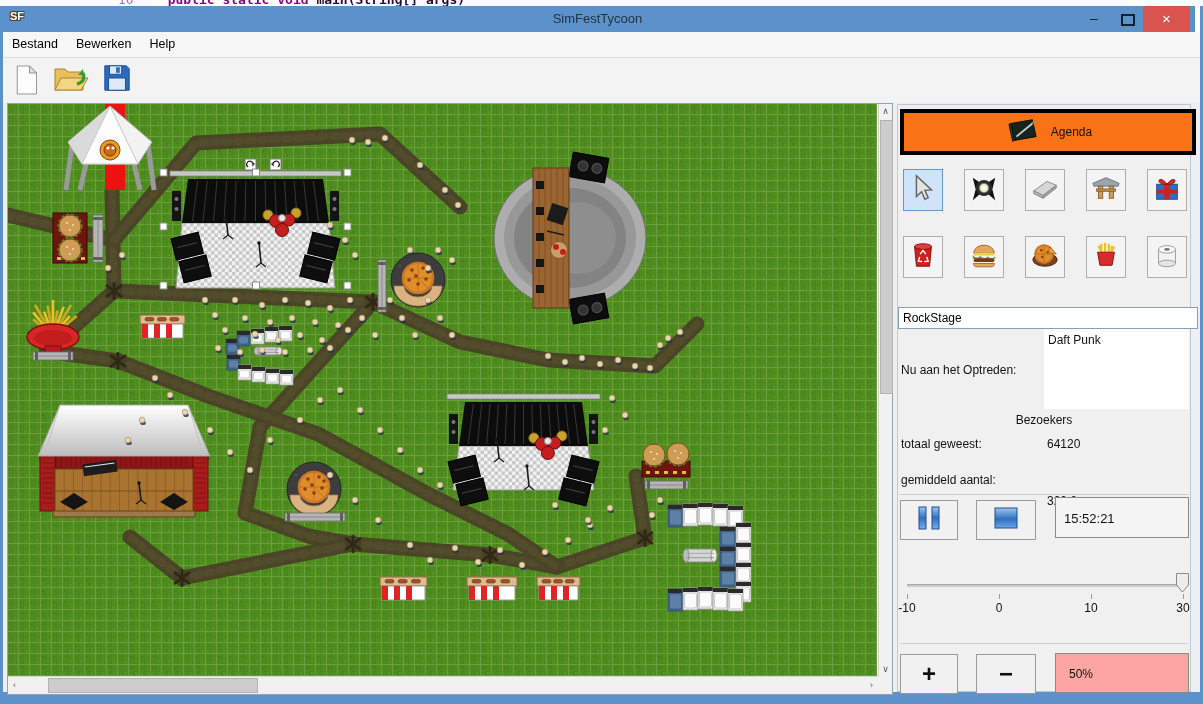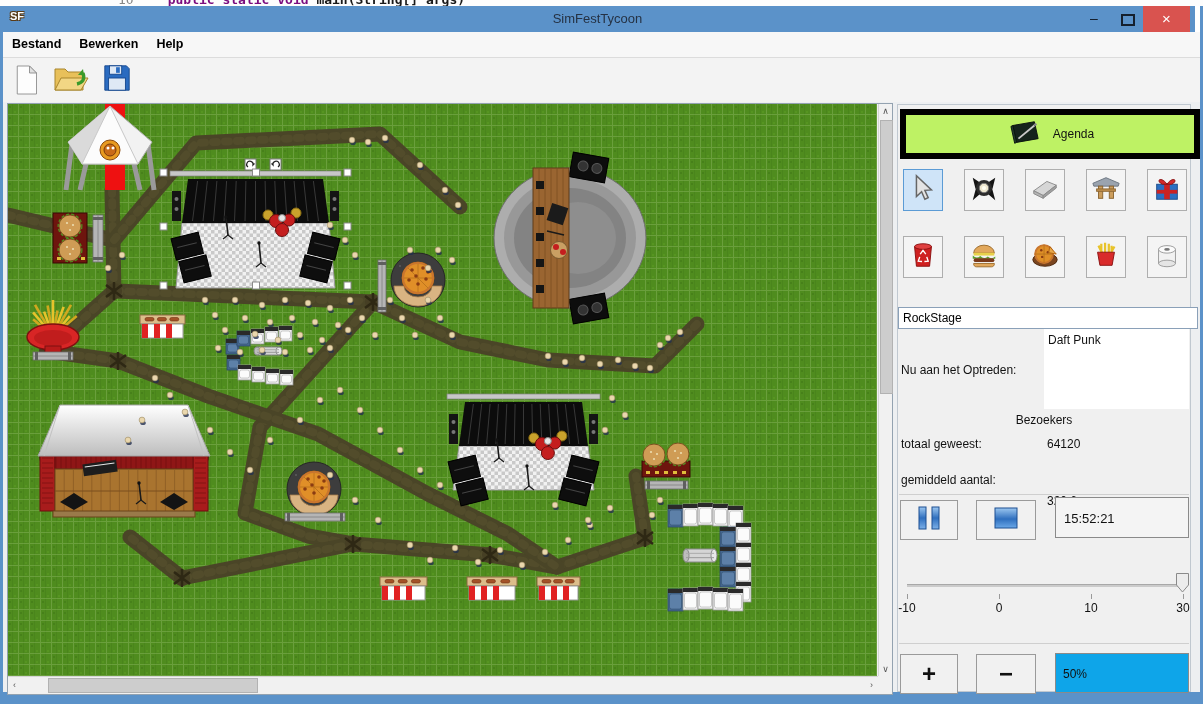--- a/index.html
+++ b/index.html
@@ -16,36 +16,36 @@
   #titlebar{left:0;top:6px;width:1195px;height:26px;background:#5b92c9;}
   #app-icon{left:10px;top:4px;width:20px;height:18px;color:#fff;font-size:11px;font-weight:bold;
             text-shadow:1px 1px 0 #5a3c18,-1px -1px 0 #5a3c18,1px -1px 0 #5a3c18,-1px 1px 0 #5a3c18;}
   #title-text{left:0;top:0;width:100%;text-align:center;line-height:26px;font-size:13px;color:#253244;}
   .ctl{top:0;height:26px;text-align:center;line-height:24px;font-size:14px;color:#15202e;cursor:default;}
   #btn-min{right:86px;width:30px;}
   #btn-max{right:52px;width:30px;}
   #btn-max .box{display:inline-block;width:10px;height:8px;border:2px solid #15202e;margin-top:8px;}
   #btn-close{right:5px;width:47px;background:#d9534f;color:#fff;font-size:15px;line-height:25px;}
   #menubar{left:3px;top:32px;width:1197px;height:25px;background:#f7f7f7;border-bottom:1px solid #dcdcdc;}
-  .menu-item{display:inline-block;padding:0 9px;line-height:25px;font-size:12.5px;color:#000;font-weight:bold;}
+  .menu-item{display:inline-block;padding:0 9px;line-height:25px;font-size:12.5px;color:#000;}
   #toolbar{left:3px;top:58px;width:1197px;height:44px;background:#f3f3f3;border-bottom:1px solid #d6d6d6;}
   .tb-icon{display:inline-block;margin:5px 3px 0 9px;vertical-align:top;}
   #content-bg{left:3px;top:102px;width:1197px;height:590px;background:#edeff1;}
   
   #map-wrap{left:7px;top:103px;width:884px;height:590px;border:1px solid #93a2b0;background:#f1f1f1;}
   #map-svg{position:absolute;left:0;top:0;}
   .sb{background:#f1f1f1;}
   #vsb{left:870px;top:0;width:13px;height:572px;border-left:1px solid #d5d5d5;}
   #hsb{left:0;top:572px;width:870px;height:16px;border-top:1px solid #d5d5d5;}
   .sb-arrow{position:absolute;color:#555;font-size:9px;text-align:center;width:13px;height:14px;line-height:14px;}
   #vsb-thumb{position:absolute;left:1px;top:16px;width:11px;height:272px;background:#cdcdcd;border:1px solid #b2b2b2;}
   #hsb-thumb{position:absolute;left:40px;top:1px;width:208px;height:13px;background:#cdcdcd;border:1px solid #b2b2b2;}
   
   #sidebar{left:897px;top:104px;width:294px;height:588px;background:#f0f0f0;border:1px solid #c0c8d0;box-sizing:border-box;}
-  #agenda-btn{left:2px;top:4px;width:288px;height:38px;background:#bef264;border:6px solid #000000;
+  #agenda-btn{left:2px;top:4px;width:288px;height:38px;background:#f97316;border:4px solid #000000;
               display:flex;align-items:center;justify-content:center;gap:9px;font-size:12px;}
   .toolrow{left:5px;width:284px;height:42px;display:flex;justify-content:space-between;}
   #toolrow1{top:64px;} #toolrow2{top:131px;}
   .toolbtn{width:40px;height:42px;background:#f4f4f4;border:1px solid #aeaeae;box-sizing:border-box;
            display:flex;align-items:center;justify-content:center;}
   .toolbtn.selected{background:#cfe4f8;border:1px solid #5b9bd5;}
   #stagename-input{left:0;top:202px;width:290px;height:20px;border:1px solid #8aa0b8;font-size:12px;
                    padding:0 4px;font-family:"Liberation Sans",sans-serif;background:#fff;}
   #now-label{left:3px;top:258px;font-size:12px;}
   #performer-box{left:146px;top:224px;width:145px;height:80px;background:#fff;font-size:12px;padding:4px 0 0 4px;box-sizing:border-box;}
@@ -56,22 +56,22 @@
   #pause-btn{left:2px;top:395px;width:56px;height:38px;}
   #stop-btn{left:78px;top:395px;width:58px;height:38px;}
   #time-box{left:157px;top:392px;width:134px;height:41px;background:#f4f4f4;border:1px solid #8a8a8a;
             font-size:13px;line-height:41px;padding-left:8px;box-sizing:border-box;}
   #slider-track{left:9px;top:479px;width:280px;height:2px;background:#cbcbcb;border-top:1px solid #a8a8a8;}
   #slider-thumb{left:268px;top:468px;width:13px;height:20px;}
   .tick{top:489px;width:1px;height:5px;background:#9a9a9a;}
   .tick-label{top:496px;width:36px;margin-left:-18px;text-align:center;font-size:12px;}
   #zoom-in{left:2px;top:549px;width:56px;height:38px;font-size:24px;font-weight:bold;}
   #zoom-out{left:78px;top:549px;width:58px;height:38px;font-size:24px;font-weight:bold;}
-  #zoom-field{left:157px;top:548px;width:134px;height:40px;background:#0ea5e9;border:1px solid #8a8a8a;
-              font-size:12px;line-height:40px;padding-left:7px;box-sizing:border-box;}
+  #zoom-field{left:157px;top:548px;width:134px;height:40px;background:#fca5a5;border:1px solid #8a8a8a;
+              font-size:12px;line-height:40px;padding-left:13px;box-sizing:border-box;}
 </style>
 </head>
 <body>
 
 <div id="screen">
 
   <div id="bg-code" class="abs">
     <div class="inner"><span class="ln">10</span><span style="color: rgb(123, 12, 126);">public static void </span><span style="color: rgb(26, 26, 26);">main(String[] args)</span></div>
   </div>
 

